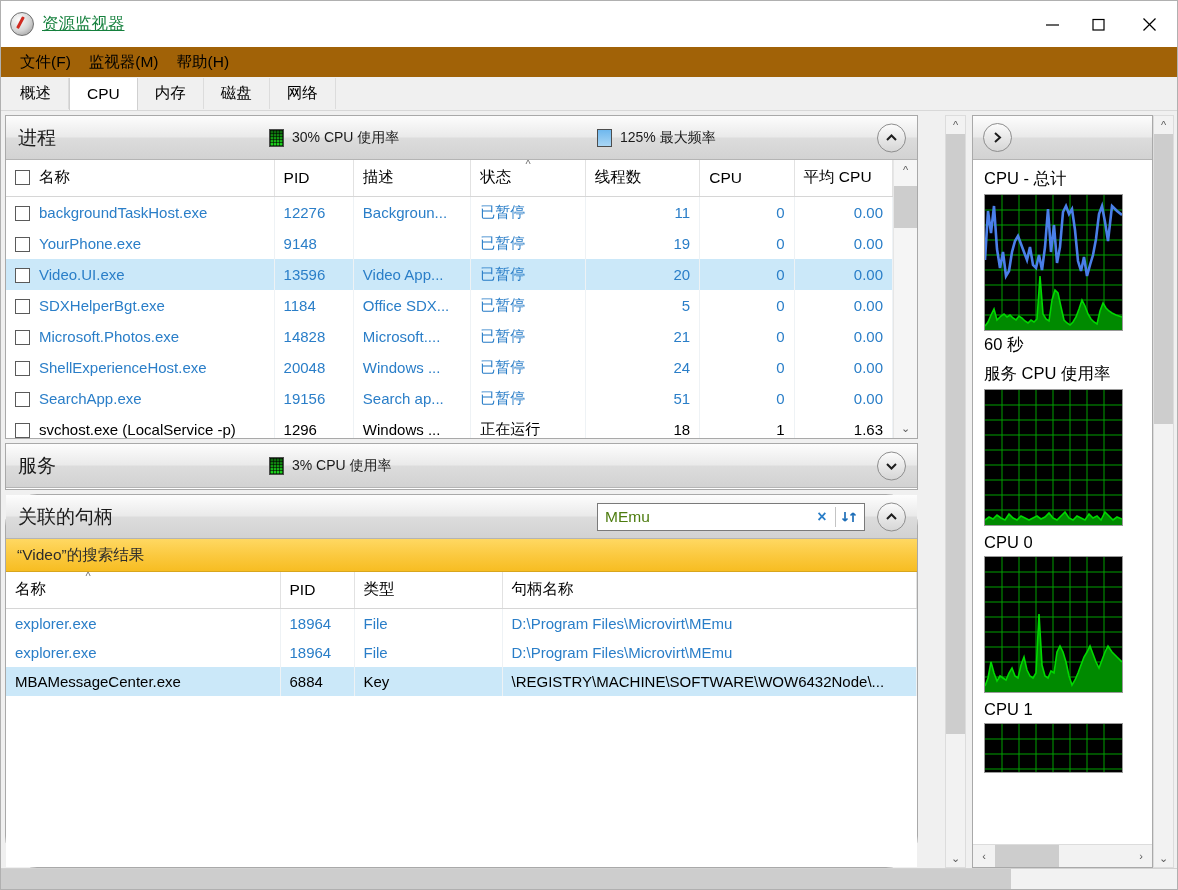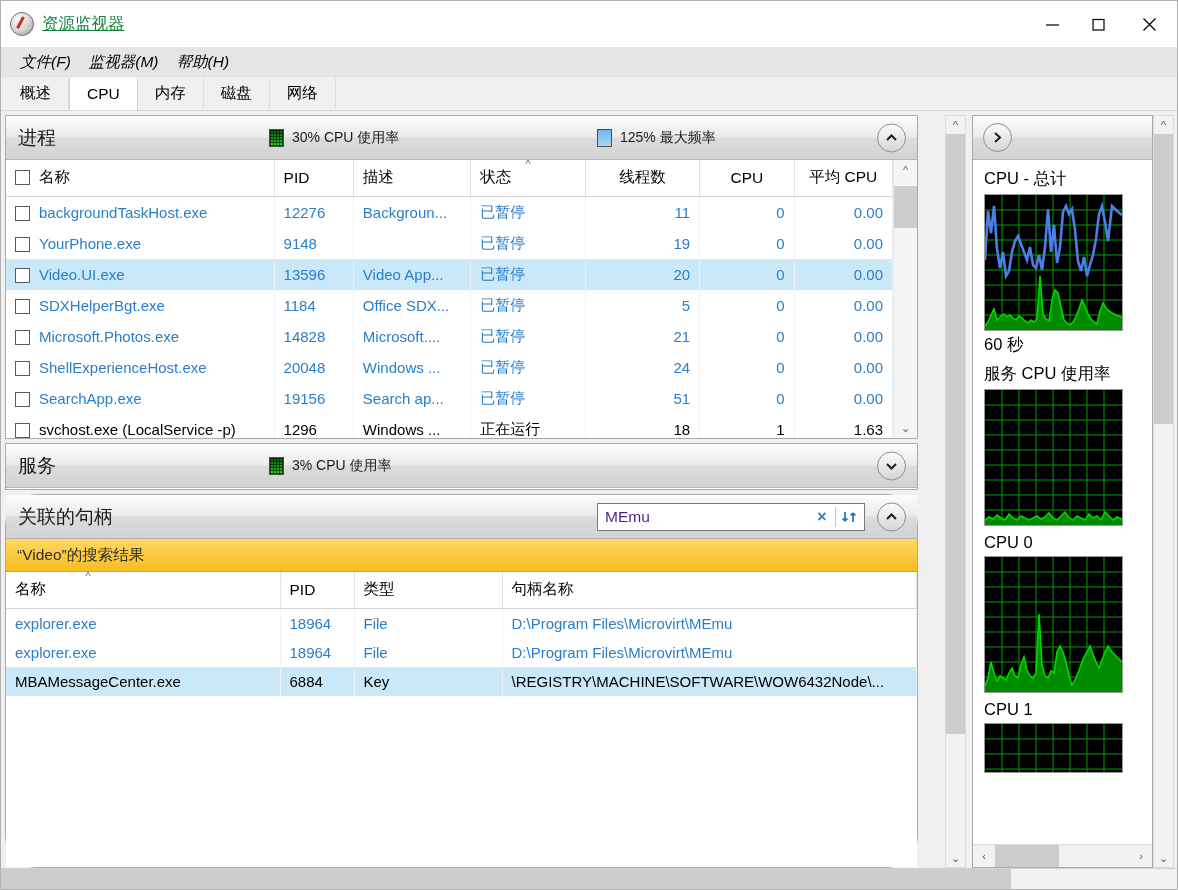--- a/index.html
+++ b/index.html
@@ -45,21 +45,21 @@
     align-items: center; justify-content: center;
     color: #000;
   }
   .winbtn.close { width: 56px; }
   .winbtn svg { display: block; }
 
   
   .menubar {
     height: 30px; min-height: 30px;
     display: flex; align-items: center;
-    padding-left: 10px; background: #e5e5e5; font-style: italic;
+    padding-left: 10px; background: #a16207;
   }
   .menu-item {
     font-size: 15.5px; color: #000;
     padding: 2px 9px; white-space: nowrap;
   }
 
   
   .tabstrip {
     height: 33px; min-height: 33px;
     display: flex; align-items: center;
@@ -153,21 +153,21 @@
   }
   table.grid th {
     font-weight: normal; text-align: left;
     padding: 7px 9px 8px 9px;
     border-right: 1px solid #e2e2e2;
     border-bottom: 1px solid #d6d6d6;
     background: #ffffff; color: #000;
     position: relative; white-space: nowrap;
     font-size: 15.5px;
   }
-  table.grid th.num { text-align: center; margin-top: 16px; }
+  table.grid th.num { text-align: left; margin-top: 16px; }
   table.grid td {
     padding: 6px 9px;
     border-right: 1px solid #eef2f5;
     color: #2a7ec8; white-space: nowrap;
     overflow: hidden; text-overflow: ellipsis;
     font-size: 15px;
   }
   table.grid td.num { text-align: right; }
   tr.running td { color: #000000; }
   tr.selected td { background: #cbe8f9; }
@@ -205,21 +205,21 @@
   
   .search-box {
     position: absolute; right: 52px; top: 50%;
     transform: translateY(-50%);
     width: 268px; height: 28px; box-sizing: border-box;
     background: #ffffff; border: 1px solid #7a7a7a;
     display: flex; align-items: center;
   }
   .search-input-text {
     flex: 1; padding-left: 7px; font-size: 15.5px;
-    color: #4c1d95; white-space: nowrap; overflow: hidden;
+    color: #4d7c0f; white-space: nowrap; overflow: hidden;
   }
   .clear-x {
     width: 26px; text-align: center; color: #2a7ec8;
     font-size: 16px; font-weight: 600;
   }
   .sdiv { width: 1px; height: 20px; background: #c4c4c4; }
   .refresh-ic { width: 28px; display: flex; align-items: center; justify-content: center; }
 
   
   .result-banner {

